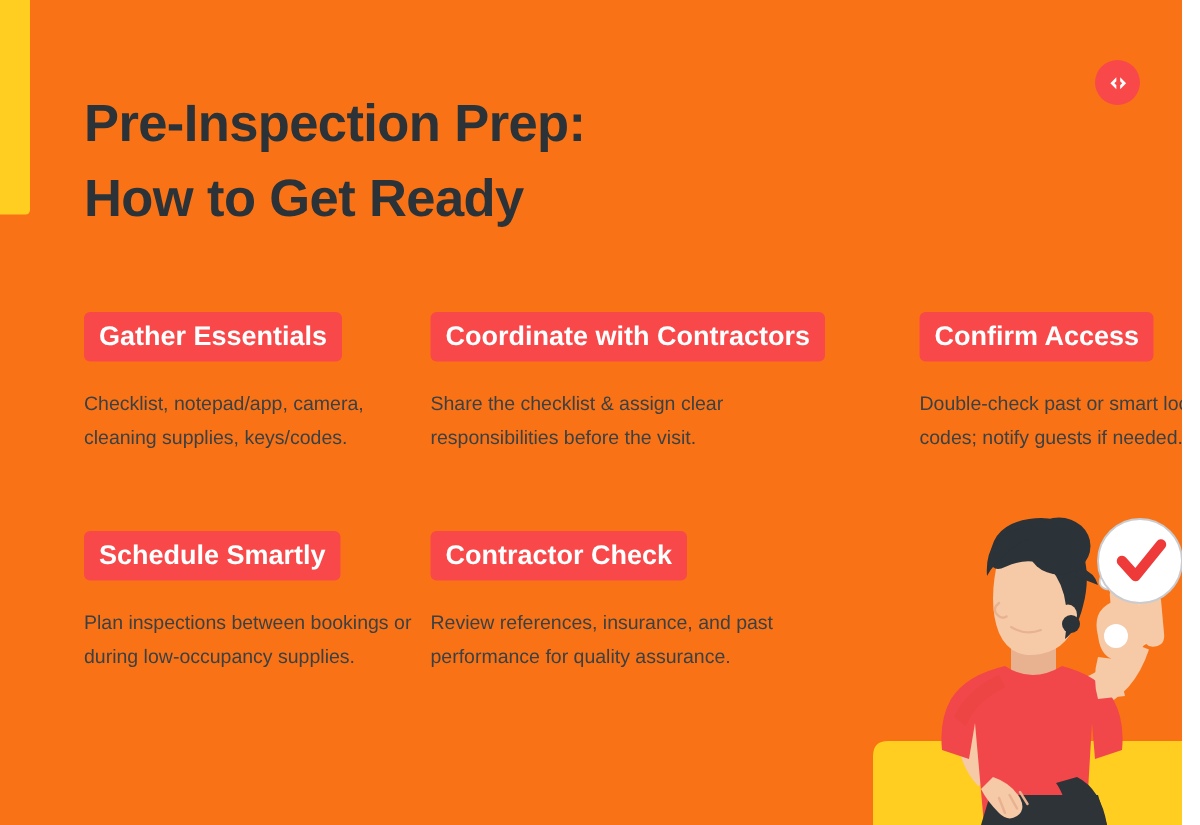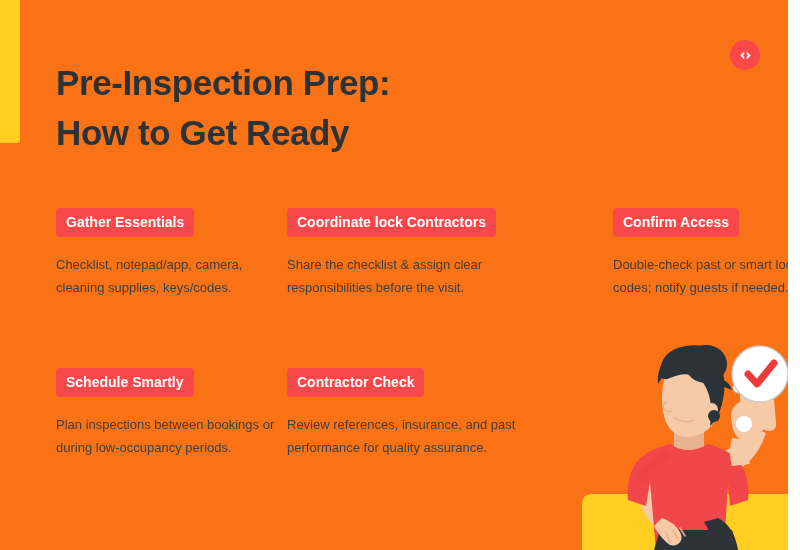--- a/index.html
+++ b/index.html
@@ -60,27 +60,27 @@
 
   
   .card {
     position: absolute;
     width: 230px;
   }
   .card.c1 { left: 56px; }
   .card.c2 { left: 287px; }
   .card.c3 { left: 568px; width: 205px; margin-left: 45px; }
   .card.r1 { top: 208px; }
-  .card.r2 { top: 368px; }
+  .card.r2 { top: 354px; }
 
   .badge {
     display: inline-block;
     background: #F9484A;
     color: #ffffff;
-    font-size: 14px;
+    font-size: 18px;
     font-weight: bold;
     line-height: 1;
     padding: 7px 10px 8px 10px;
     border-radius: 4px;
     white-space: nowrap;
   }
   .card-body {
     margin-top: 16px;
     font-size: 13px;
     line-height: 23px;
@@ -115,32 +115,32 @@
     <span class="line">Pre-Inspection Prep:</span>
     <span class="line">How to Get Ready</span>
   </div>
 
   <div class="card c1 r1">
     <span class="badge">Gather Essentials</span>
     <div class="card-body">Checklist, notepad/app, camera, cleaning supplies, keys/codes.</div>
   </div>
 
   <div class="card c2 r1">
-    <span class="badge">Coordinate lock Contractors</span>
+    <span class="badge">Coordinate with Contractors</span>
     <div class="card-body">Share the checklist &amp; assign clear responsibilities before the visit.</div>
   </div>
 
   <div class="card c3 r1">
     <span class="badge">Confirm Access</span>
     <div class="card-body">Double-check past or smart lock codes; notify guests if needed.</div>
   </div>
 
   <div class="card c1 r2">
     <span class="badge">Schedule Smartly</span>
-    <div class="card-body">Plan inspections between bookings or during low-occupancy periods.</div>
+    <div class="card-body">Plan inspections between bookings or during low-occupancy supplies.</div>
   </div>
 
   <div class="card c2 r2">
     <span class="badge">Contractor Check</span>
     <div class="card-body">Review references, insurance, and past performance for quality assurance.</div>
   </div>
 
   <div class="illustration">
     <svg width="230" height="210" viewBox="0 0 230 210" aria-hidden="true">
 

